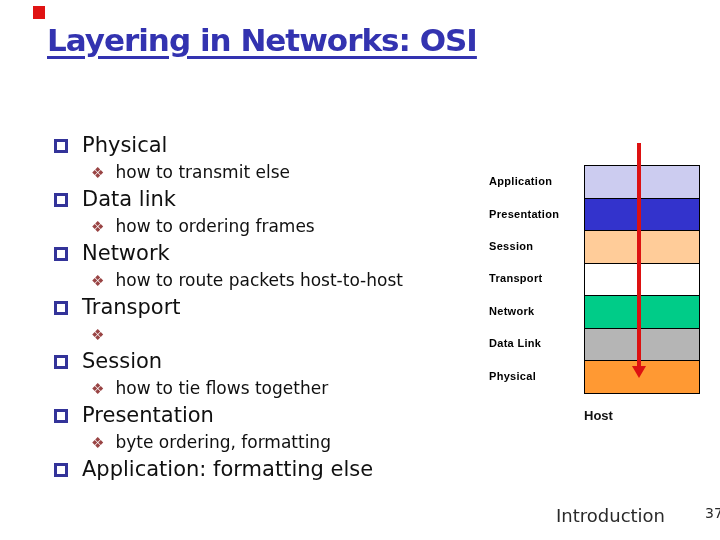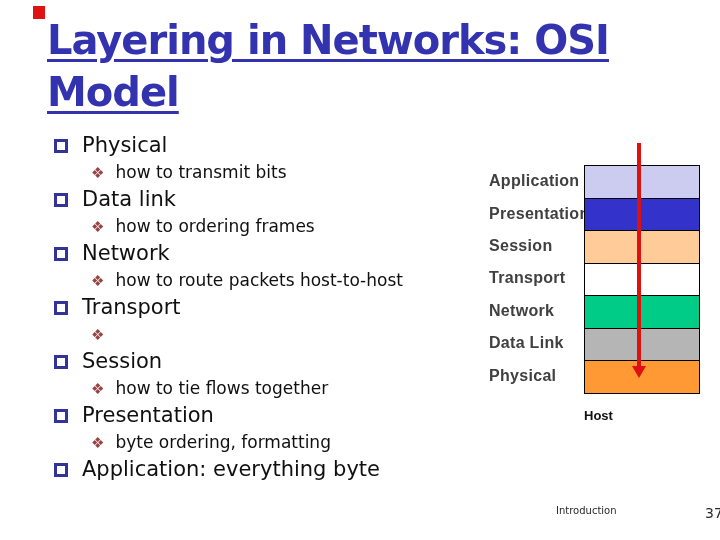--- a/index.html
+++ b/index.html
@@ -4,69 +4,68 @@
 <style>
   html,body{margin:0;padding:0;background:#888;}
   .slide{
     position:relative;width:720px;height:540px;background:#ffffff;
     font-family:"DejaVu Sans",sans-serif;overflow:hidden;
   }
   
   .red-marker{position:absolute;left:33px;top:6px;width:12px;height:13px;background:#e01313;}
   
   .title{position:absolute;left:47px;top:14px;width:615px;
-         font-size:40px;font-weight:bold;color:#3333b0;line-height:52px;letter-spacing:-1px;}
+         font-size:31px;font-weight:bold;color:#3333b0;line-height:52px;letter-spacing:-1px;}
   .title .tline span{text-decoration:underline;text-decoration-thickness:3px;text-underline-offset:5px;}
   
   .blist{position:absolute;left:54px;top:131px;width:430px;}
   .row{display:flex;align-items:center;height:27px;color:#101010;}
   .row.l1{font-size:21px;}
   .row.l1 .sq{flex:0 0 auto;width:8px;height:8px;border:3px solid #333399;margin-right:14px;margin-top:2px;}
   .row.sub{font-size:17px;padding-left:37px;}
   .row.sub .dm{flex:0 0 auto;color:#994444;font-size:15px;margin-right:11px;margin-top:2px;}
   
   .layer-labels{position:absolute;left:489px;top:165px;width:90px;}
   .layer-labels .lab{height:32.43px;display:flex;align-items:center;
-    font-family:"Liberation Sans",sans-serif;font-weight:bold;font-size:16px;color:#404040;letter-spacing:.3px;}
+    font-family:"Liberation Sans",sans-serif;font-weight:bold;font-size:11px;color:#000000;letter-spacing:.3px;}
   
   .layer-boxes{position:absolute;left:584px;top:165px;width:114px;height:227px;
     border:1px solid #000;display:flex;flex-direction:column;box-sizing:content-box;}
   .layer-boxes .box{flex:1 1 auto;border-bottom:1px solid #000;}
   .layer-boxes .box:last-child{border-bottom:none;}
   
   .arrow-line{position:absolute;left:637px;top:143px;width:4px;height:225px;background:#dd1111;}
   .arrow-head{position:absolute;left:632px;top:366px;width:0;height:0;
     border-left:7px solid transparent;border-right:7px solid transparent;border-top:12px solid #dd1111;}
   
   .host{position:absolute;left:584px;top:408px;width:114px;
     font-family:"Liberation Sans",sans-serif;font-weight:bold;font-size:13px;color:#111;}
   
-  .footer-section{position:absolute;left:556px;top:505px;font-size:10px;color:#2a2a2a;}
+  .footer-section{position:absolute;left:556px;top:505px;font-size:18px;color:#2a2a2a;}
   .footer-page{position:absolute;left:682px;top:505px;font-size:14px;color:#2a2a2a;margin-left:23px;}
 </style>
 </head>
 <body>
 
 <div class="slide">
 
   <div class="red-marker" style="background: rgb(224, 19, 19);"></div>
 
   <div class="title" style="color: rgb(51, 51, 176);">
     <div class="tline"><span>Layering in Networks: OSI</span></div>
-    <div class="tline"><span>Model</span></div>
   </div>
 
   <div class="blist">
     <div class="row l1">
         <span class="sq"></span>
         <span>Physical</span>
       </div>
     <div class="row sub">
         <span class="dm">❖</span>
-        <span>how to transmit bits</span>
+        <span>how to transmit else</span>
       </div>
     <div class="row l1">
         <span class="sq"></span>
         <span>Data link</span>
       </div>
     <div class="row sub">
         <span class="dm">❖</span>
         <span>how to ordering frames</span>
       </div>
     <div class="row l1">
@@ -95,21 +94,21 @@
     <div class="row l1">
         <span class="sq"></span>
         <span>Presentation</span>
       </div>
     <div class="row sub">
         <span class="dm">❖</span>
         <span>byte ordering, formatting</span>
       </div>
     <div class="row l1">
         <span class="sq"></span>
-        <span>Application: everything byte</span>
+        <span>Application: formatting else</span>
       </div>
   </div>
 
   <div class="layer-labels">
     <div class="lab">Application</div>
     <div class="lab">Presentation</div>
     <div class="lab">Session</div>
     <div class="lab">Transport</div>
     <div class="lab">Network</div>
     <div class="lab">Data Link</div>

